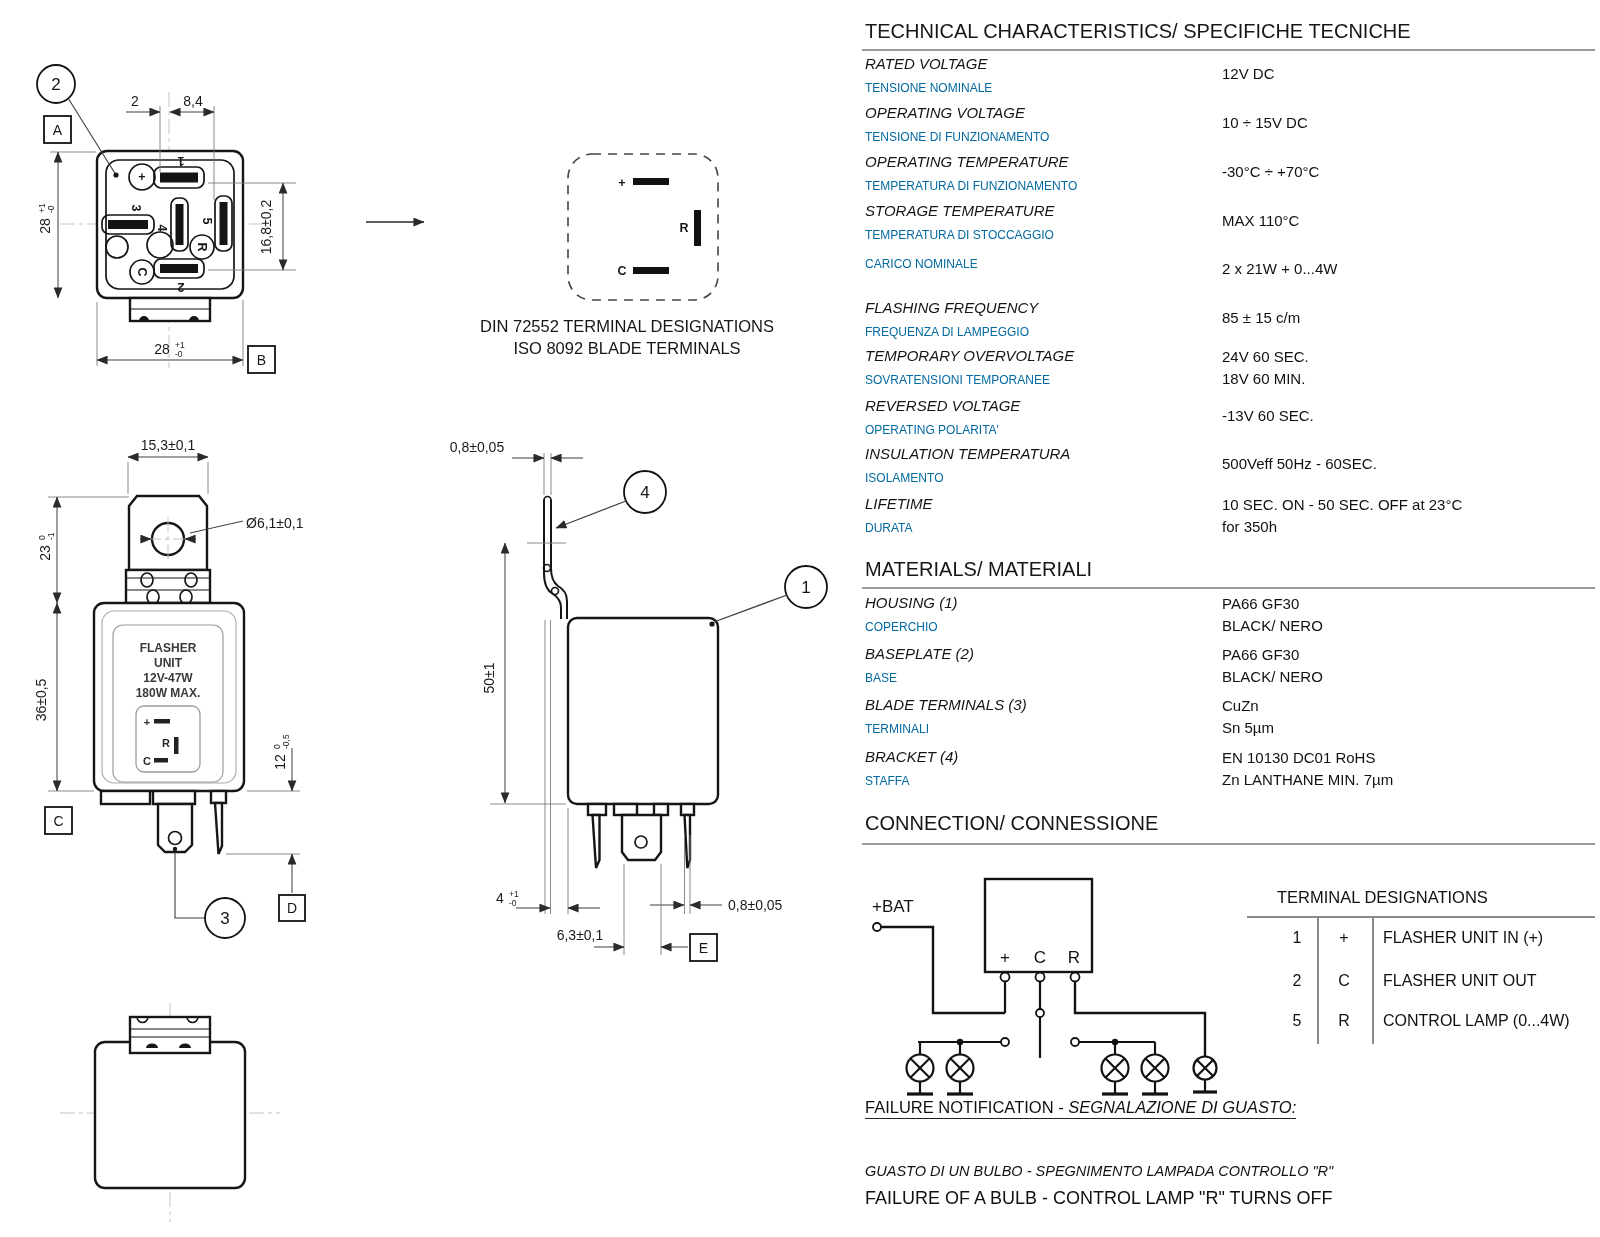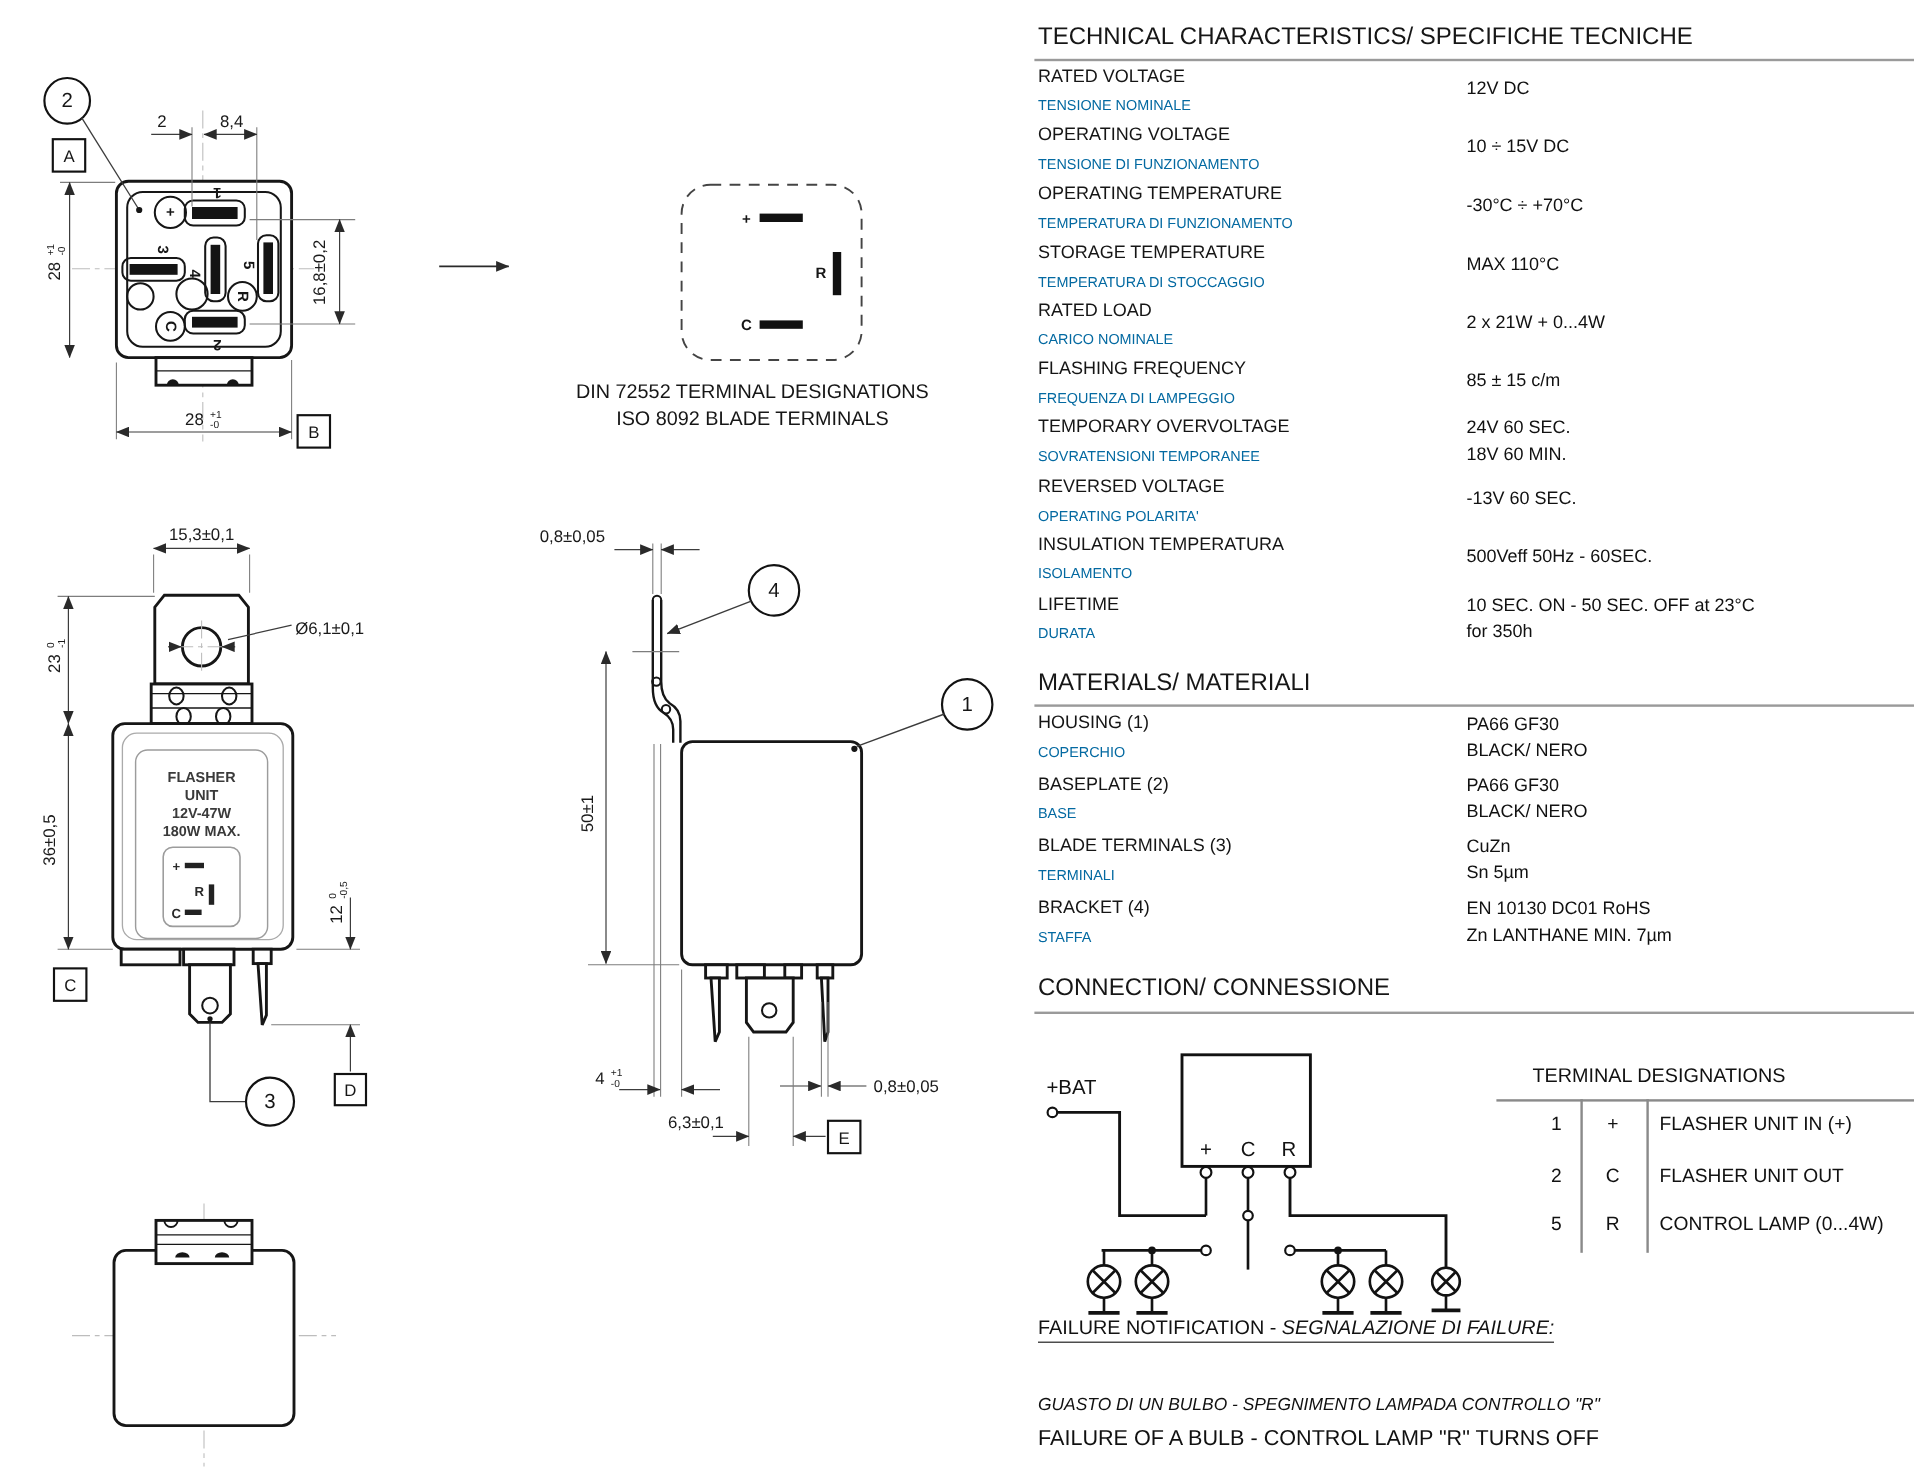--- a/index.html
+++ b/index.html
@@ -3,21 +3,21 @@
 <meta charset="utf-8">
 <style>
   * { margin:0; padding:0; box-sizing:border-box; }
   html,body { width:1600px; height:1237px; background:#fff; font-family:"Liberation Sans", sans-serif; color:#111; }
   #page { position:relative; width:1600px; height:1237px; background:#fff; overflow:hidden; }
   svg text { font-family:"Liberation Sans", sans-serif; fill:#111; }
   .abs { position:absolute; }
   .sec-title { font-size:20px; color:#161616; white-space:nowrap; }
   .rule { position:absolute; height:2px; background:#9a9a9a; }
   .trow { position:absolute; left:865px; width:730px; }
-  .row-en { font-size:15px; color:#151515; line-height:19px; white-space:nowrap; }
+  .row-en { font-size:15px; color:#151515; line-height:19px; white-space:nowrap;font-style:italic; }
   .row-it { font-size:12px; color:#0369a1; line-height:16px; margin-top:7px; white-space:nowrap; }
   .row-val { position:absolute; left:357px; top:0; font-size:15px; line-height:22px; white-space:nowrap; }
   .row-val.mid { top:9px; }
   .tt-cell { position:absolute; font-size:16px; white-space:nowrap; }
   .vline { position:absolute; width:1.5px; background:#8a8a8a; }
   .fail-head { font-size:16.5px; border-bottom:1.5px solid #222; padding-bottom:2px; white-space:nowrap; }
   .fail-line1 { font-size:18px; white-space:nowrap;margin-top:48px; }
   .fail-line2 { font-size:14.5px; font-style:italic; white-space:nowrap; }
   
   .outline { fill:#fff; stroke:#161616; stroke-width:2.4; }
@@ -437,21 +437,20 @@
       </div>
   </div>
   <div class="trow" style="top:201px">
     <div class="row-en">STORAGE TEMPERATURE</div>
     <div class="row-it">TEMPERATURA DI STOCCAGGIO</div>
     <div class="row-val mid">
         <div>MAX 110°C</div>
       </div>
   </div>
   <div class="trow" style="top:249px">
-    <div class="row-en">RATED LOAD</div>
     <div class="row-it">CARICO NOMINALE</div>
     <div class="row-val mid">
         <div>2 x 21W + 0...4W</div>
       </div>
   </div>
   <div class="trow" style="top:298px">
     <div class="row-en">FLASHING FREQUENCY</div>
     <div class="row-it">FREQUENZA DI LAMPEGGIO</div>
     <div class="row-val mid">
         <div>85 ± 15 c/m</div>
@@ -543,19 +542,19 @@
     <div class="tt-cell" style="left:1383px;top:972px">FLASHER UNIT OUT</div>
   </div>
   <div>
     <div class="tt-cell" style="left:1283px;top:1012px;width:28px;text-align:center">5</div>
     <div class="tt-cell" style="left:1330px;top:1012px;width:28px;text-align:center">R</div>
     <div class="tt-cell" style="left:1383px;top:1012px">CONTROL LAMP (0...4W)</div>
   </div>
 
   <div class="abs" style="left:865px;top:1098px">
     <span class="fail-head">
-      <span>FAILURE NOTIFICATION - </span><span style="font-style:italic">SEGNALAZIONE DI FAILURE:</span>
+      <span>FAILURE NOTIFICATION - </span><span style="font-style:italic">SEGNALAZIONE DI GUASTO:</span>
     </span>
   </div>
   <div class="abs fail-line1" style="left:865px;top:1140px">FAILURE OF A BULB - CONTROL LAMP "R" TURNS OFF</div>
   <div class="abs fail-line2" style="left:865px;top:1163px">GUASTO DI UN BULBO - SPEGNIMENTO LAMPADA CONTROLLO "R"</div>
 
 </div>
 
 </body></html>

